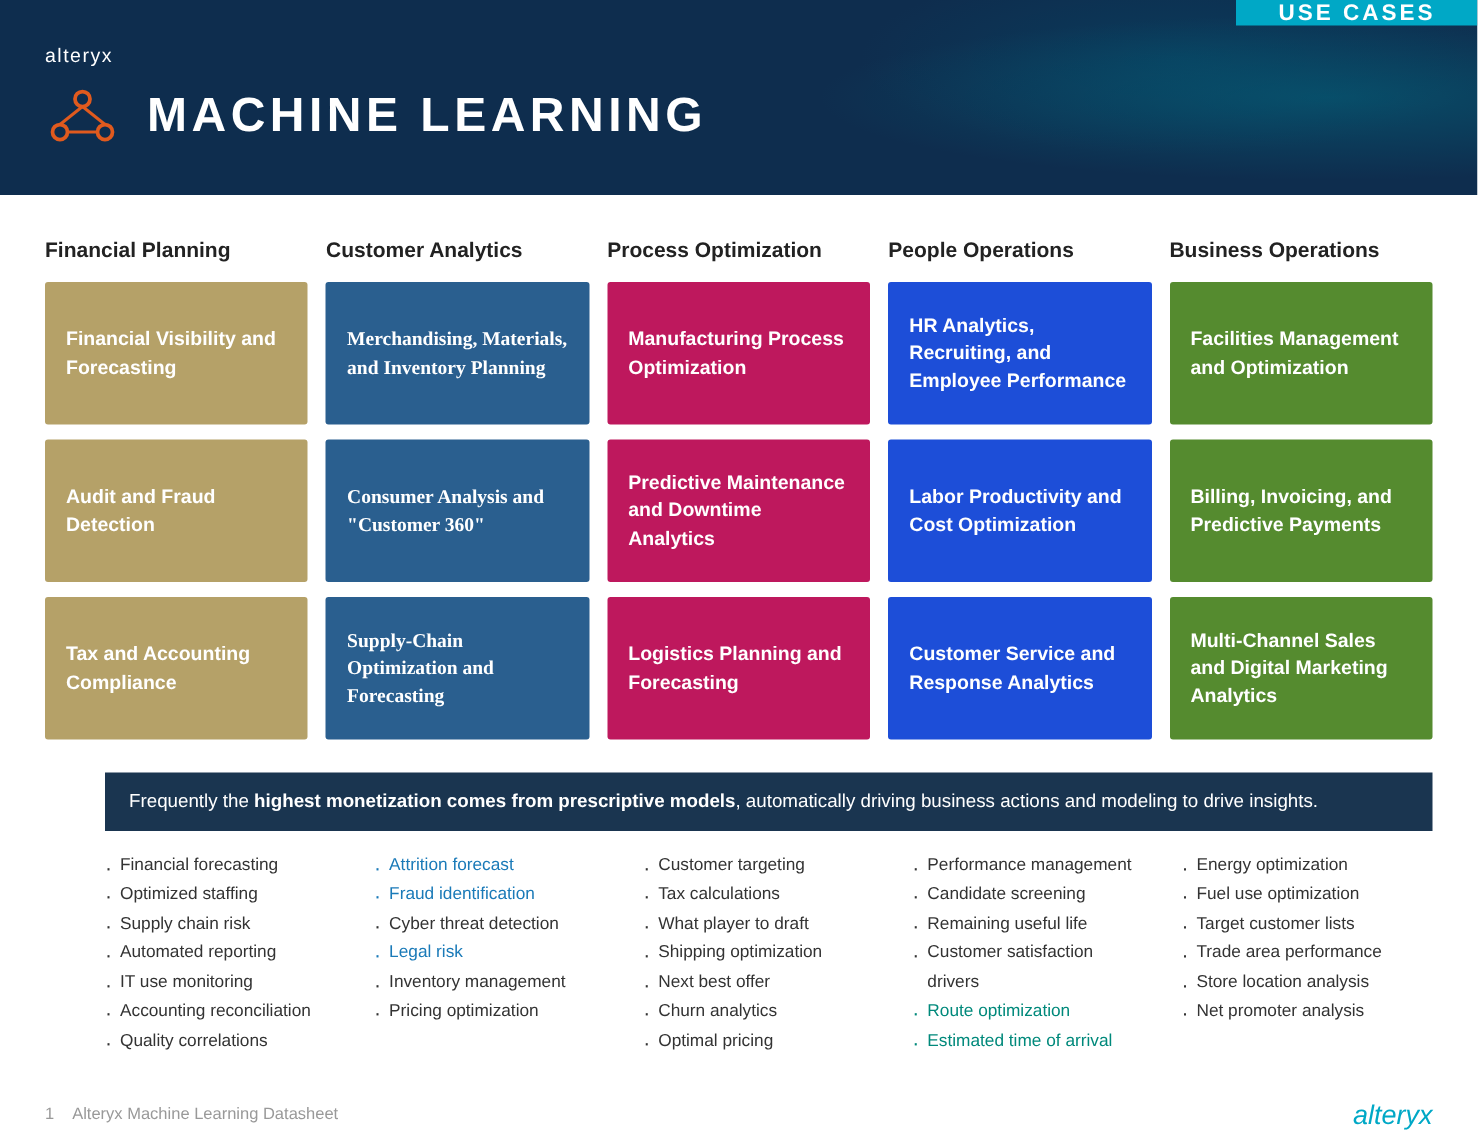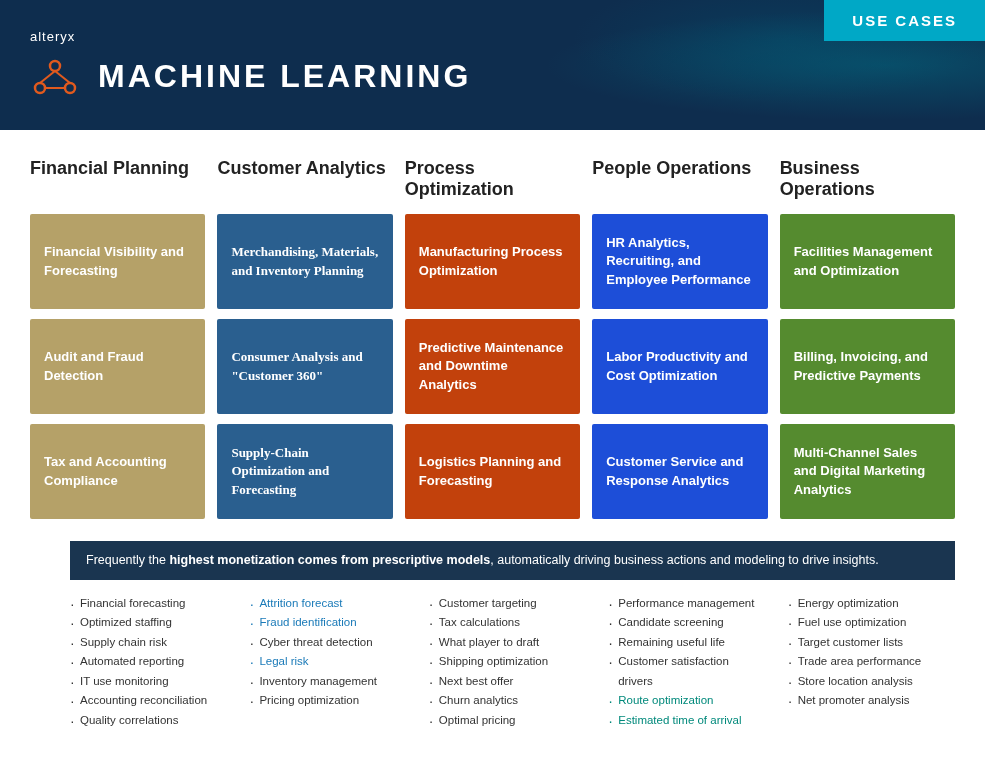--- a/index.html
+++ b/index.html
@@ -51,38 +51,38 @@
       text-transform: uppercase;
     }
     .use-cases-badge {
       position: absolute;
       right: 0; top: 0;
       background: #00a8c6;
       color: #fff;
       font-size: 15px;
       font-weight: 700;
       letter-spacing: 2px;
-      padding: 12px 28px;
+      padding: 0 28px;
       text-transform: uppercase;
     }
 
     
     .main-content {
       padding: 28px 30px 0 30px;
     }
 
     
     .categories-row {
       display: flex;
       gap: 12px;
       margin-bottom: 14px;
     }
     .category-header {
       flex: 1;
-      font-size: 18px;
+      font-size: 14px;
       font-weight: 700;
       color: #222;
     }
 
     
     .tiles-grid {
       display: flex;
       gap: 12px;
     }
     .tiles-column {
@@ -96,21 +96,21 @@
       min-height: 95px;
       display: flex;
       align-items: center;
       font-size: 13px;
       font-weight: 600;
       line-height: 1.4;
       color: #fff;
       border-radius: 2px;
     }
     .tile-tan { background: #b5a168; }
-    .tile-teal { background: #c2410c; }
+    .tile-teal { background: #be185d; }
     .tile-dark-navy { background: #1d4ed8; }
     .tile-medium-blue { background: #2a5f8f; font-family: Liberation Serif, serif; }
     .tile-dark-green { background: #558b2f; }
 
     
     .bottom-section {
       margin-top: 22px;
       background: #fff;
       padding-left: 40px;
     }

